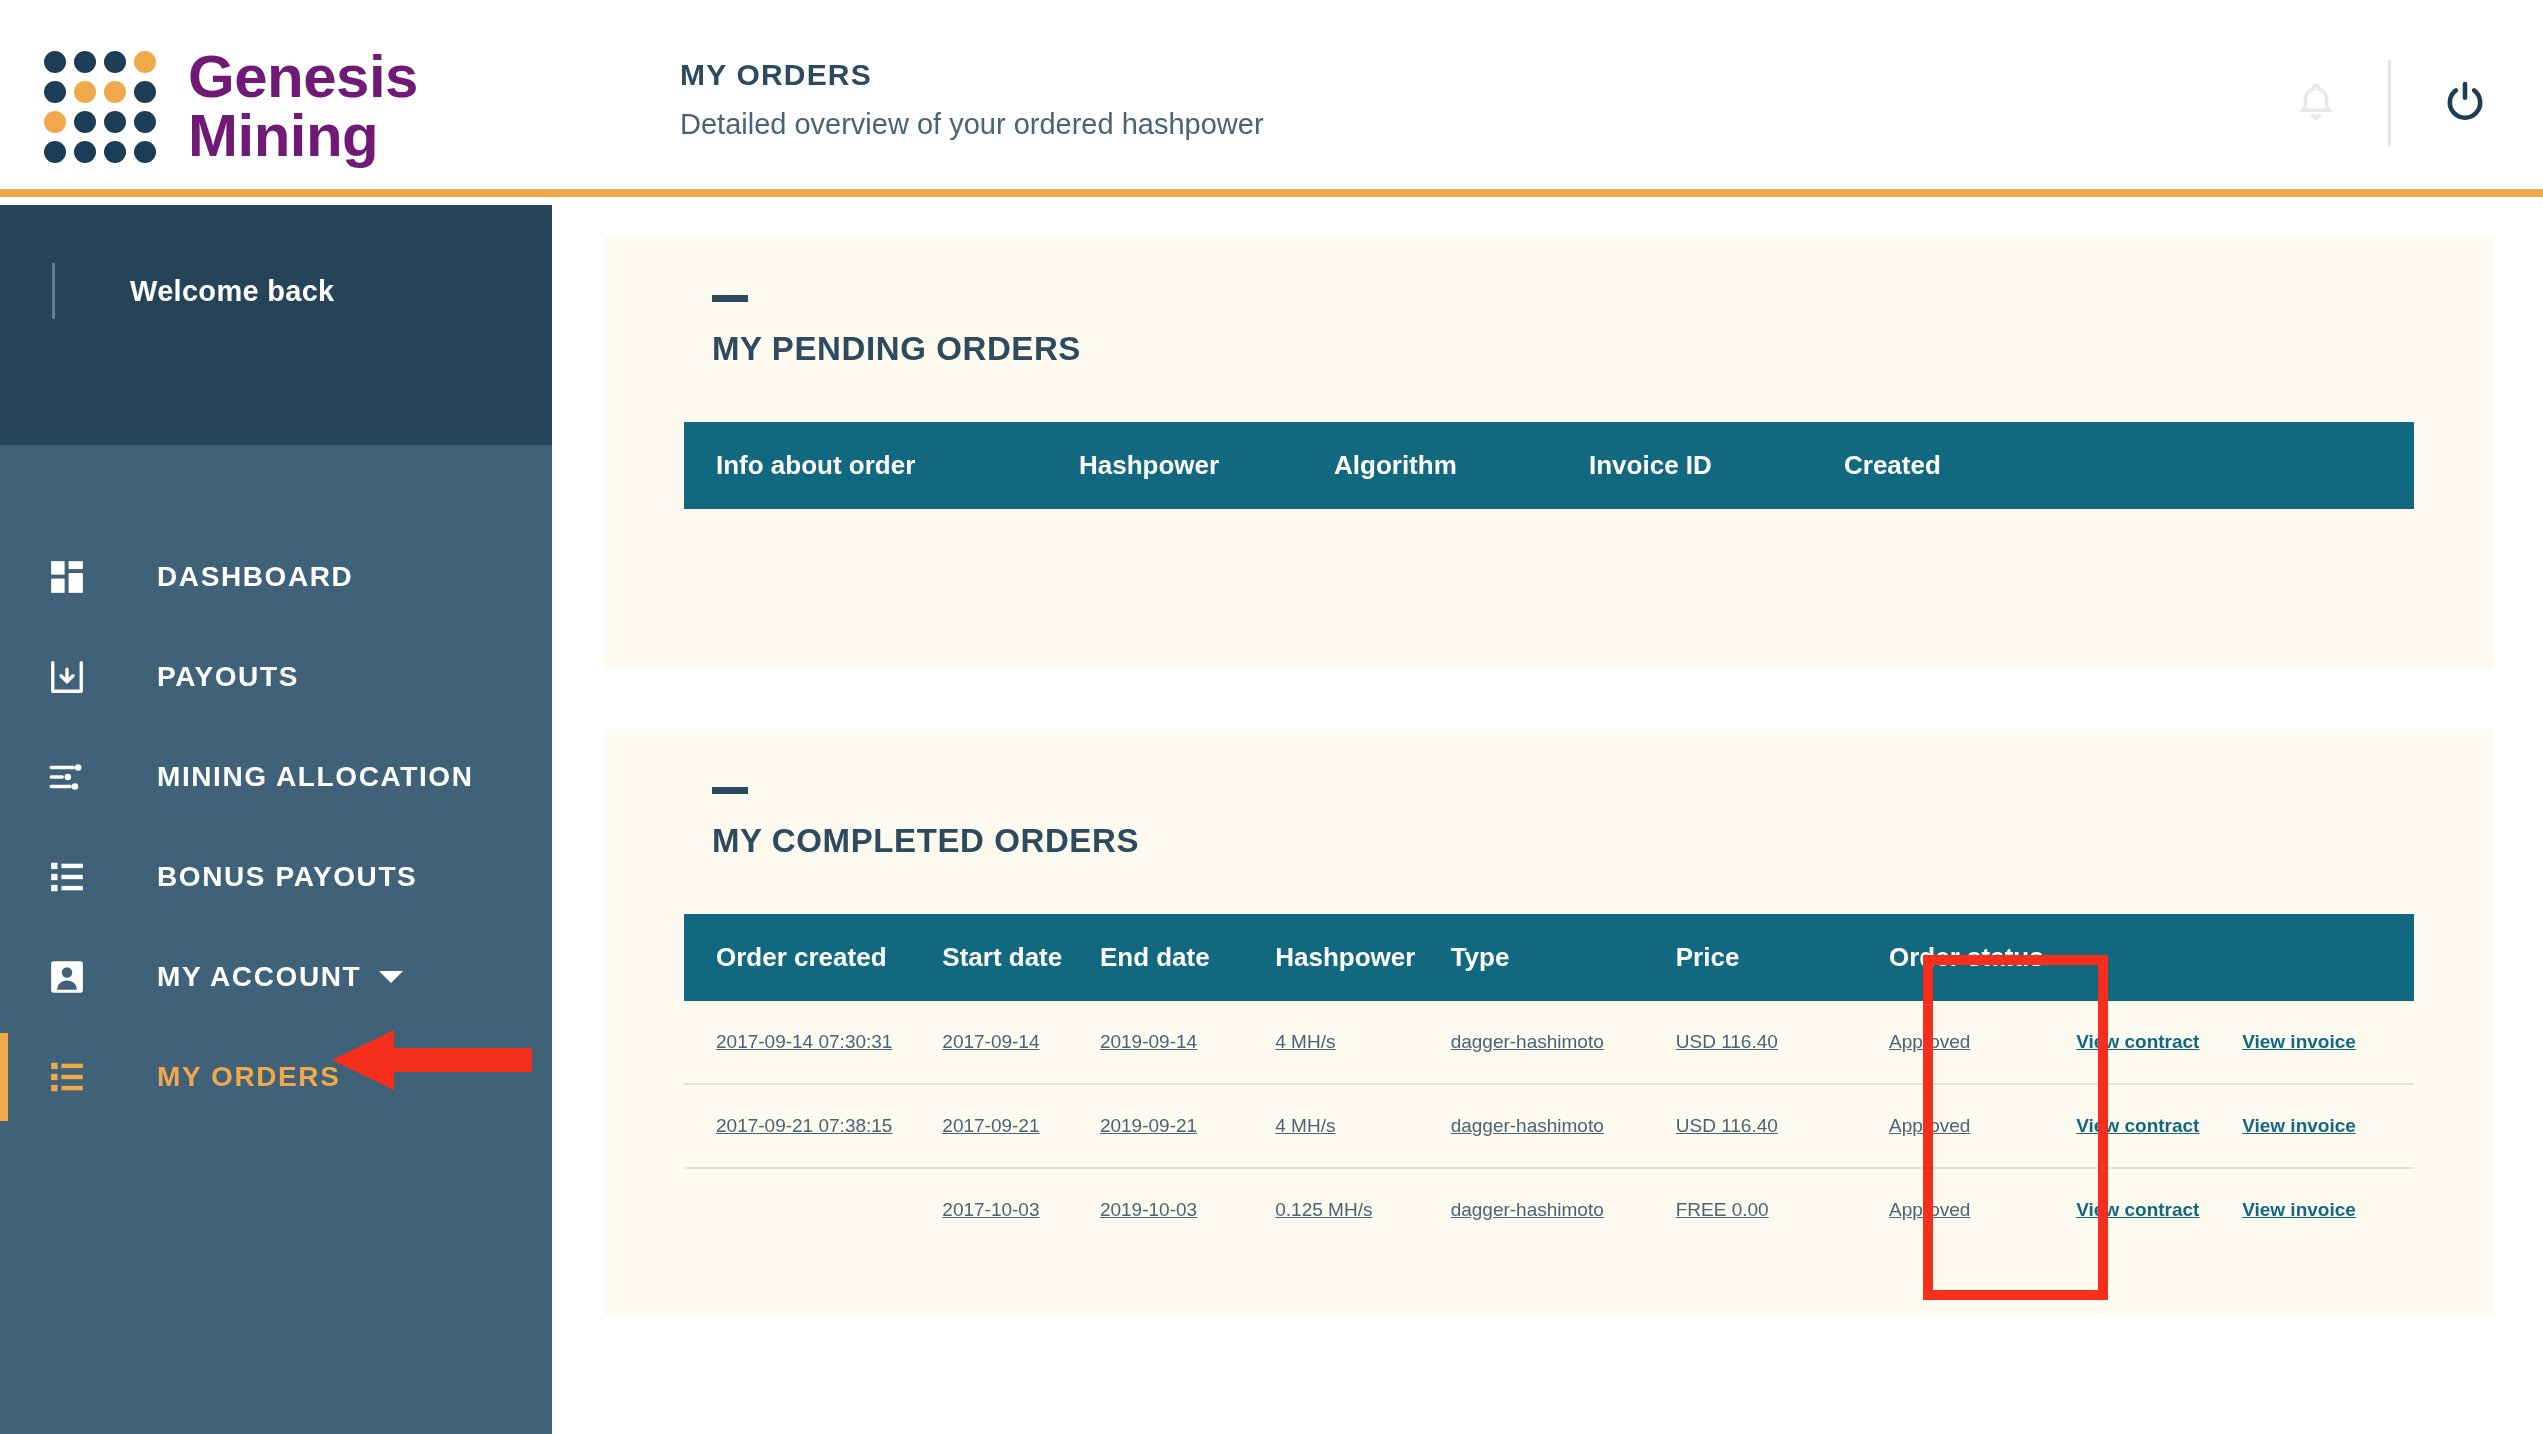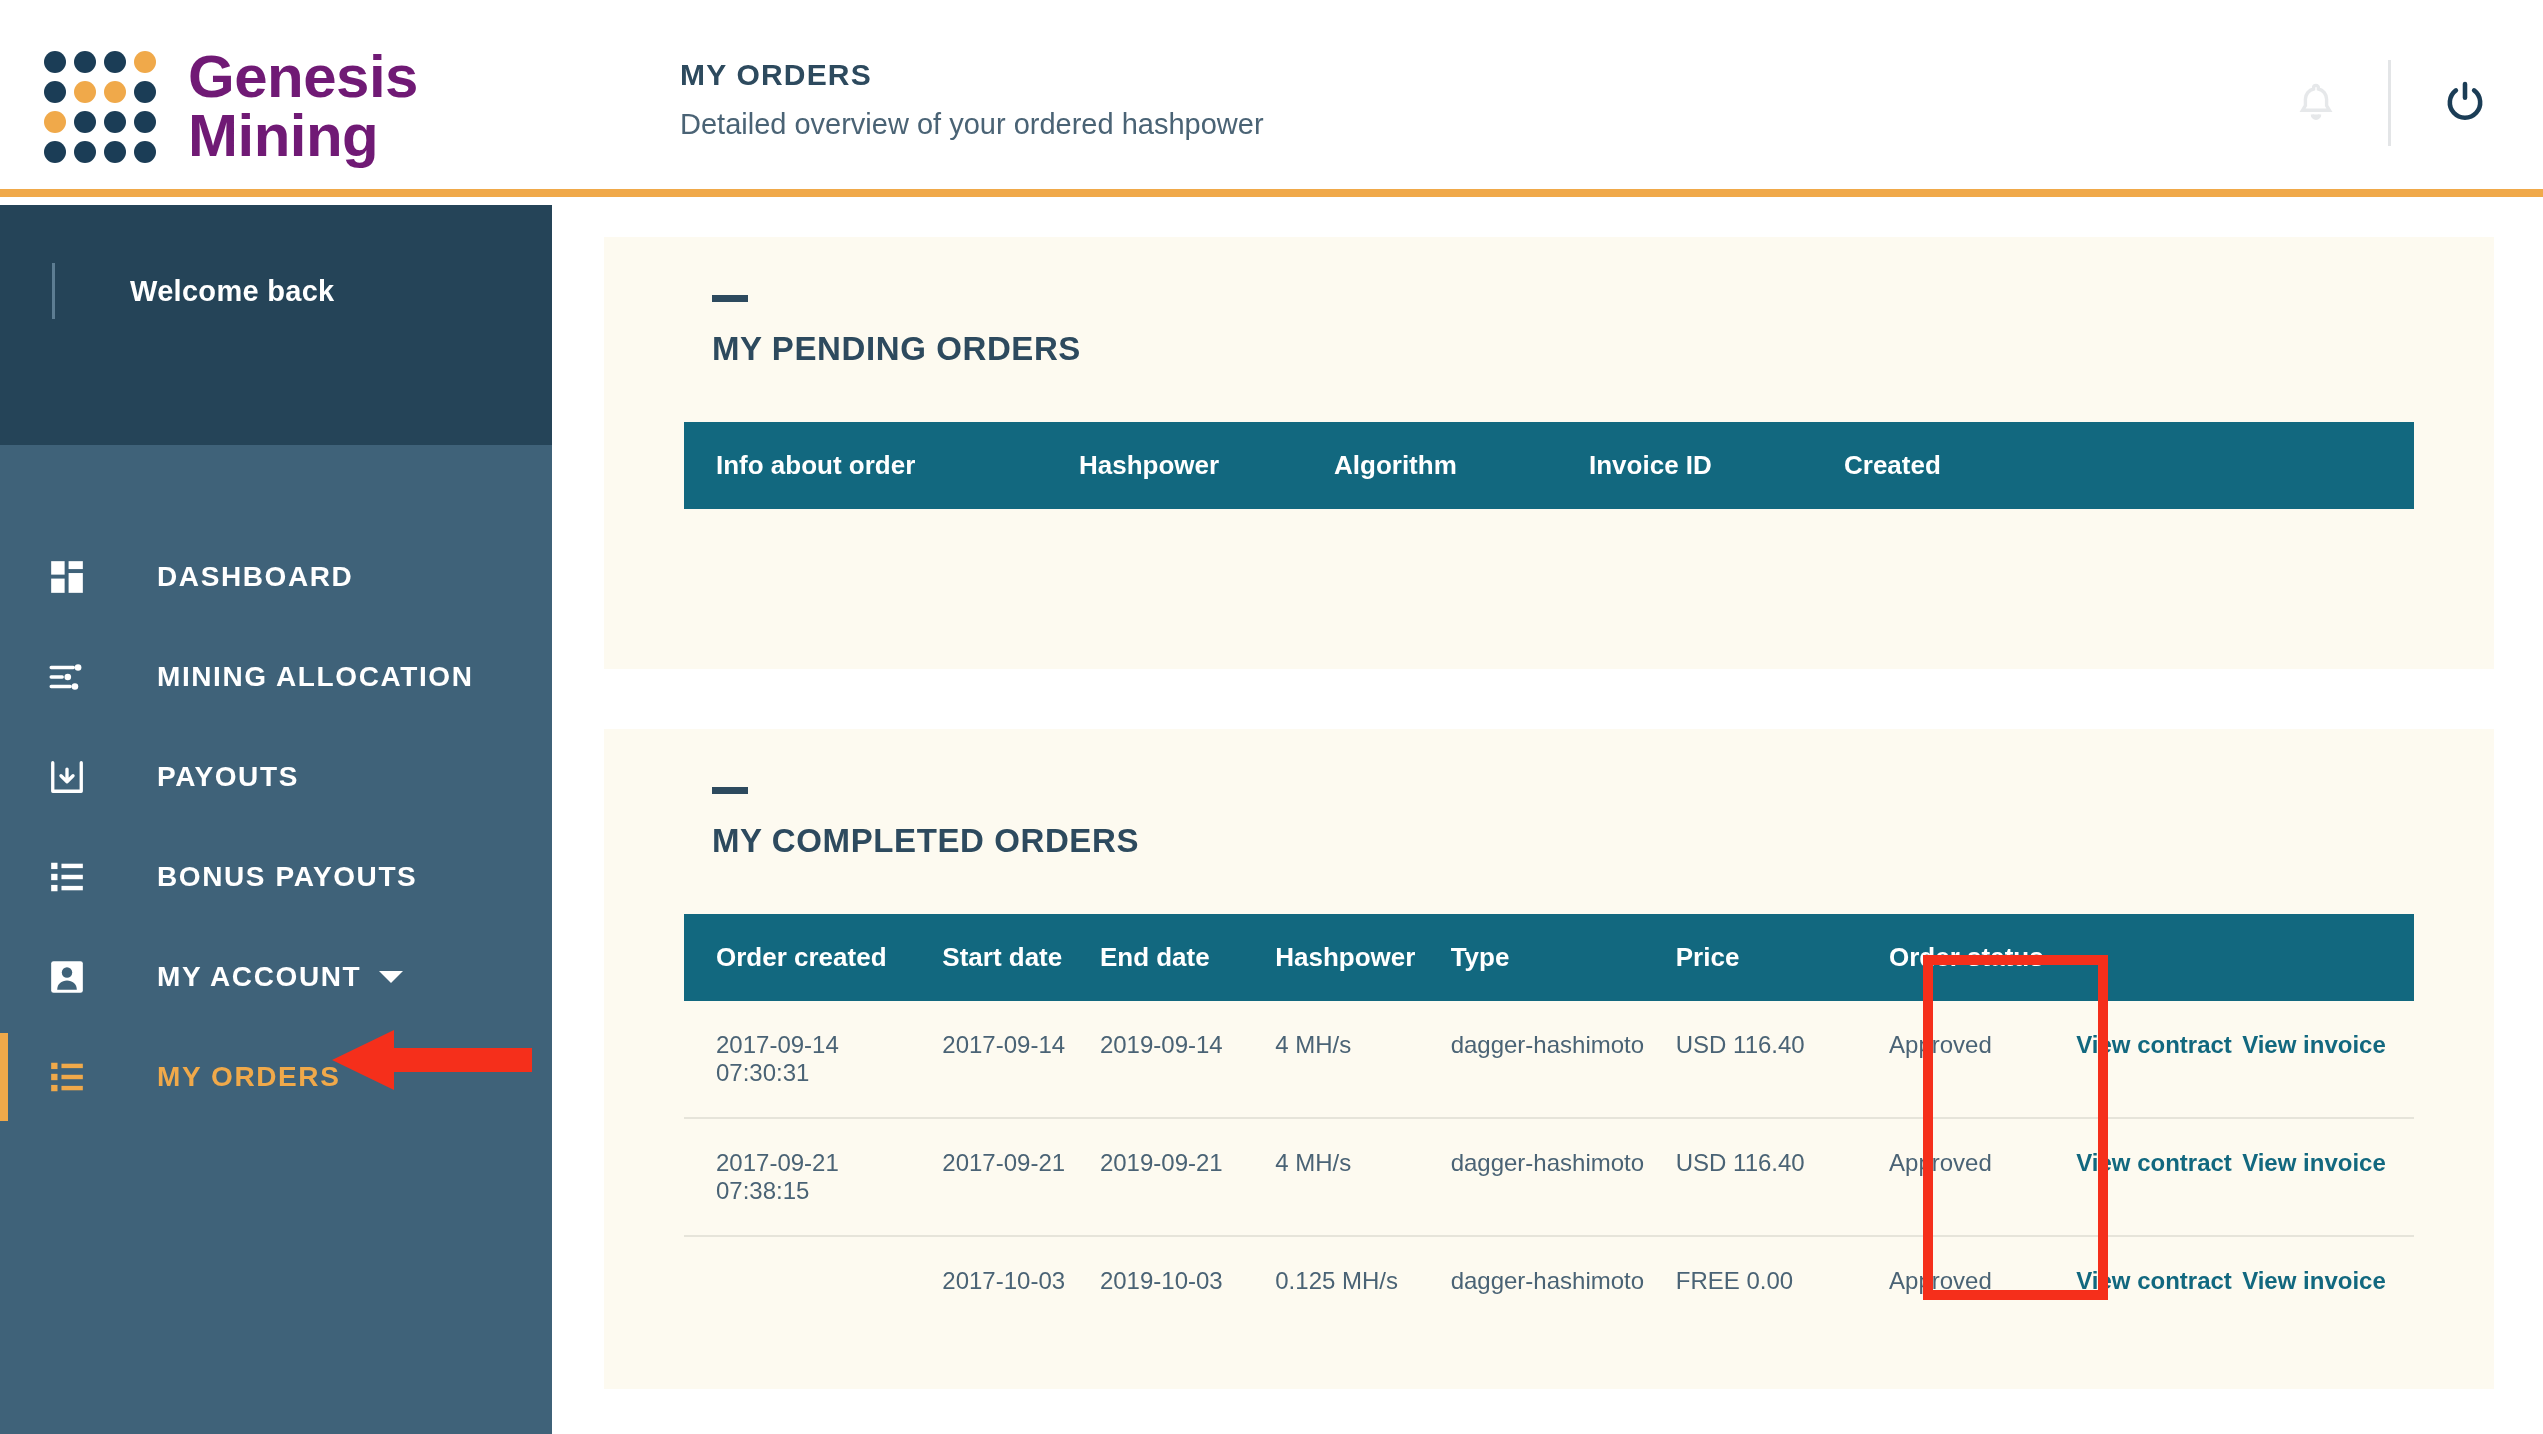--- a/index.html
+++ b/index.html
@@ -52,22 +52,22 @@
   .main { position:absolute; left:552px; top:205px; width:2021px; height:1229px; background:#ffffff; padding:32px 0 0 52px; }
   .panel { background:#fdfaf0; width:1890px; padding:58px 80px 64px 80px; }
   .panel + .panel { margin-top:60px; }
   .panel-dash { width:36px; height:7px; background:#2d4a5e; margin-left:28px; }
   .panel-title { margin-top:28px; margin-left:28px; font-size:33px; font-weight:bold; letter-spacing:0.6px; color:#2d4a5e; }
 
   table { border-collapse:collapse; width:100%; margin-top:54px; table-layout:fixed; }
   thead th { background:#12687f; color:#ffffff; font-size:26px; font-weight:bold; text-align:left;
              padding:28px 10px 28px 0; vertical-align:middle; }
   thead th:first-child { padding-left:32px; }
-  tbody td { font-size:24px; font-weight:400; color:#4a6375; padding:30px 10px 30px 0;
-             vertical-align:top; border-bottom:2px solid #e6e4da; }
+  tbody td { font-size:19px; font-weight:400; color:#4a6375; padding:30px 10px 30px 0;
+             vertical-align:top; border-bottom:2px solid #e6e4da;text-decoration:underline; }
   tbody td:first-child { padding-left:32px; }
   tbody tr:last-child td { border-bottom:none; }
   .link { color:#12687f; font-weight:bold; }
 
   .t1 th:nth-child(1){width:395px;} .t1 th:nth-child(2){width:255px;}
   .t1 th:nth-child(3){width:255px;} .t1 th:nth-child(4){width:255px;}
 
   .t2 th:nth-child(1){width:218px;} .t2 th:nth-child(2){width:133px;}
   .t2 th:nth-child(3){width:148px;} .t2 th:nth-child(4){width:148px;}
   .t2 th:nth-child(5){width:190px;} .t2 th:nth-child(6){width:180px;}
@@ -146,37 +146,37 @@
             <rect x="2" y="2" width="8.5" height="8.5"></rect>
             <rect x="13" y="2" width="9" height="5"></rect>
             <rect x="2" y="13" width="8.5" height="9"></rect>
             <rect x="13" y="9.5" width="9" height="12.5"></rect>
           </svg>
         </span>
         <span class="nav-label">DASHBOARD</span>
       </div>
       <div class="nav-item">
         <span class="nav-icon">
+          <svg width="38" height="38" viewBox="0 0 24 24" fill="none" stroke="#ffffff" stroke-width="2.1" stroke-linecap="round" stroke-linejoin="round">
+            <path d="M3 3v18h18V3"></path>
+            <path d="M12 7v8M8.2 11.2L12 15l3.8-3.8"></path>
+          </svg>
+        </span>
+        <span class="nav-label">PAYOUTS</span>
+      </div>
+      <div class="nav-item">
+        <span class="nav-icon">
           <svg width="38" height="38" viewBox="0 0 24 24" fill="none" stroke="#ffffff" stroke-width="2.1" stroke-linecap="round">
             <path d="M2 6h14M2 12h7M2 18h12"></path>
             <circle cx="19" cy="6" r="2.1" fill="#ffffff" stroke="none"></circle>
             <circle cx="12.5" cy="12" r="2.1" fill="#ffffff" stroke="none"></circle>
             <circle cx="17" cy="18" r="2.1" fill="#ffffff" stroke="none"></circle>
           </svg>
         </span>
         <span class="nav-label">MINING ALLOCATION</span>
-      </div>
-      <div class="nav-item">
-        <span class="nav-icon">
-          <svg width="38" height="38" viewBox="0 0 24 24" fill="none" stroke="#ffffff" stroke-width="2.1" stroke-linecap="round" stroke-linejoin="round">
-            <path d="M3 3v18h18V3"></path>
-            <path d="M12 7v8M8.2 11.2L12 15l3.8-3.8"></path>
-          </svg>
-        </span>
-        <span class="nav-label">PAYOUTS</span>
       </div>
       <div class="nav-item">
         <span class="nav-icon">
           <svg width="38" height="38" viewBox="0 0 24 24" fill="#ffffff">
             <rect x="2" y="3" width="4" height="4"></rect>
             <rect x="8.5" y="3.6" width="13.5" height="2.8"></rect>
             <rect x="2" y="10" width="4" height="4"></rect>
             <rect x="8.5" y="10.6" width="13.5" height="2.8"></rect>
             <rect x="2" y="17" width="4" height="4"></rect>
             <rect x="8.5" y="17.6" width="13.5" height="2.8"></rect>

